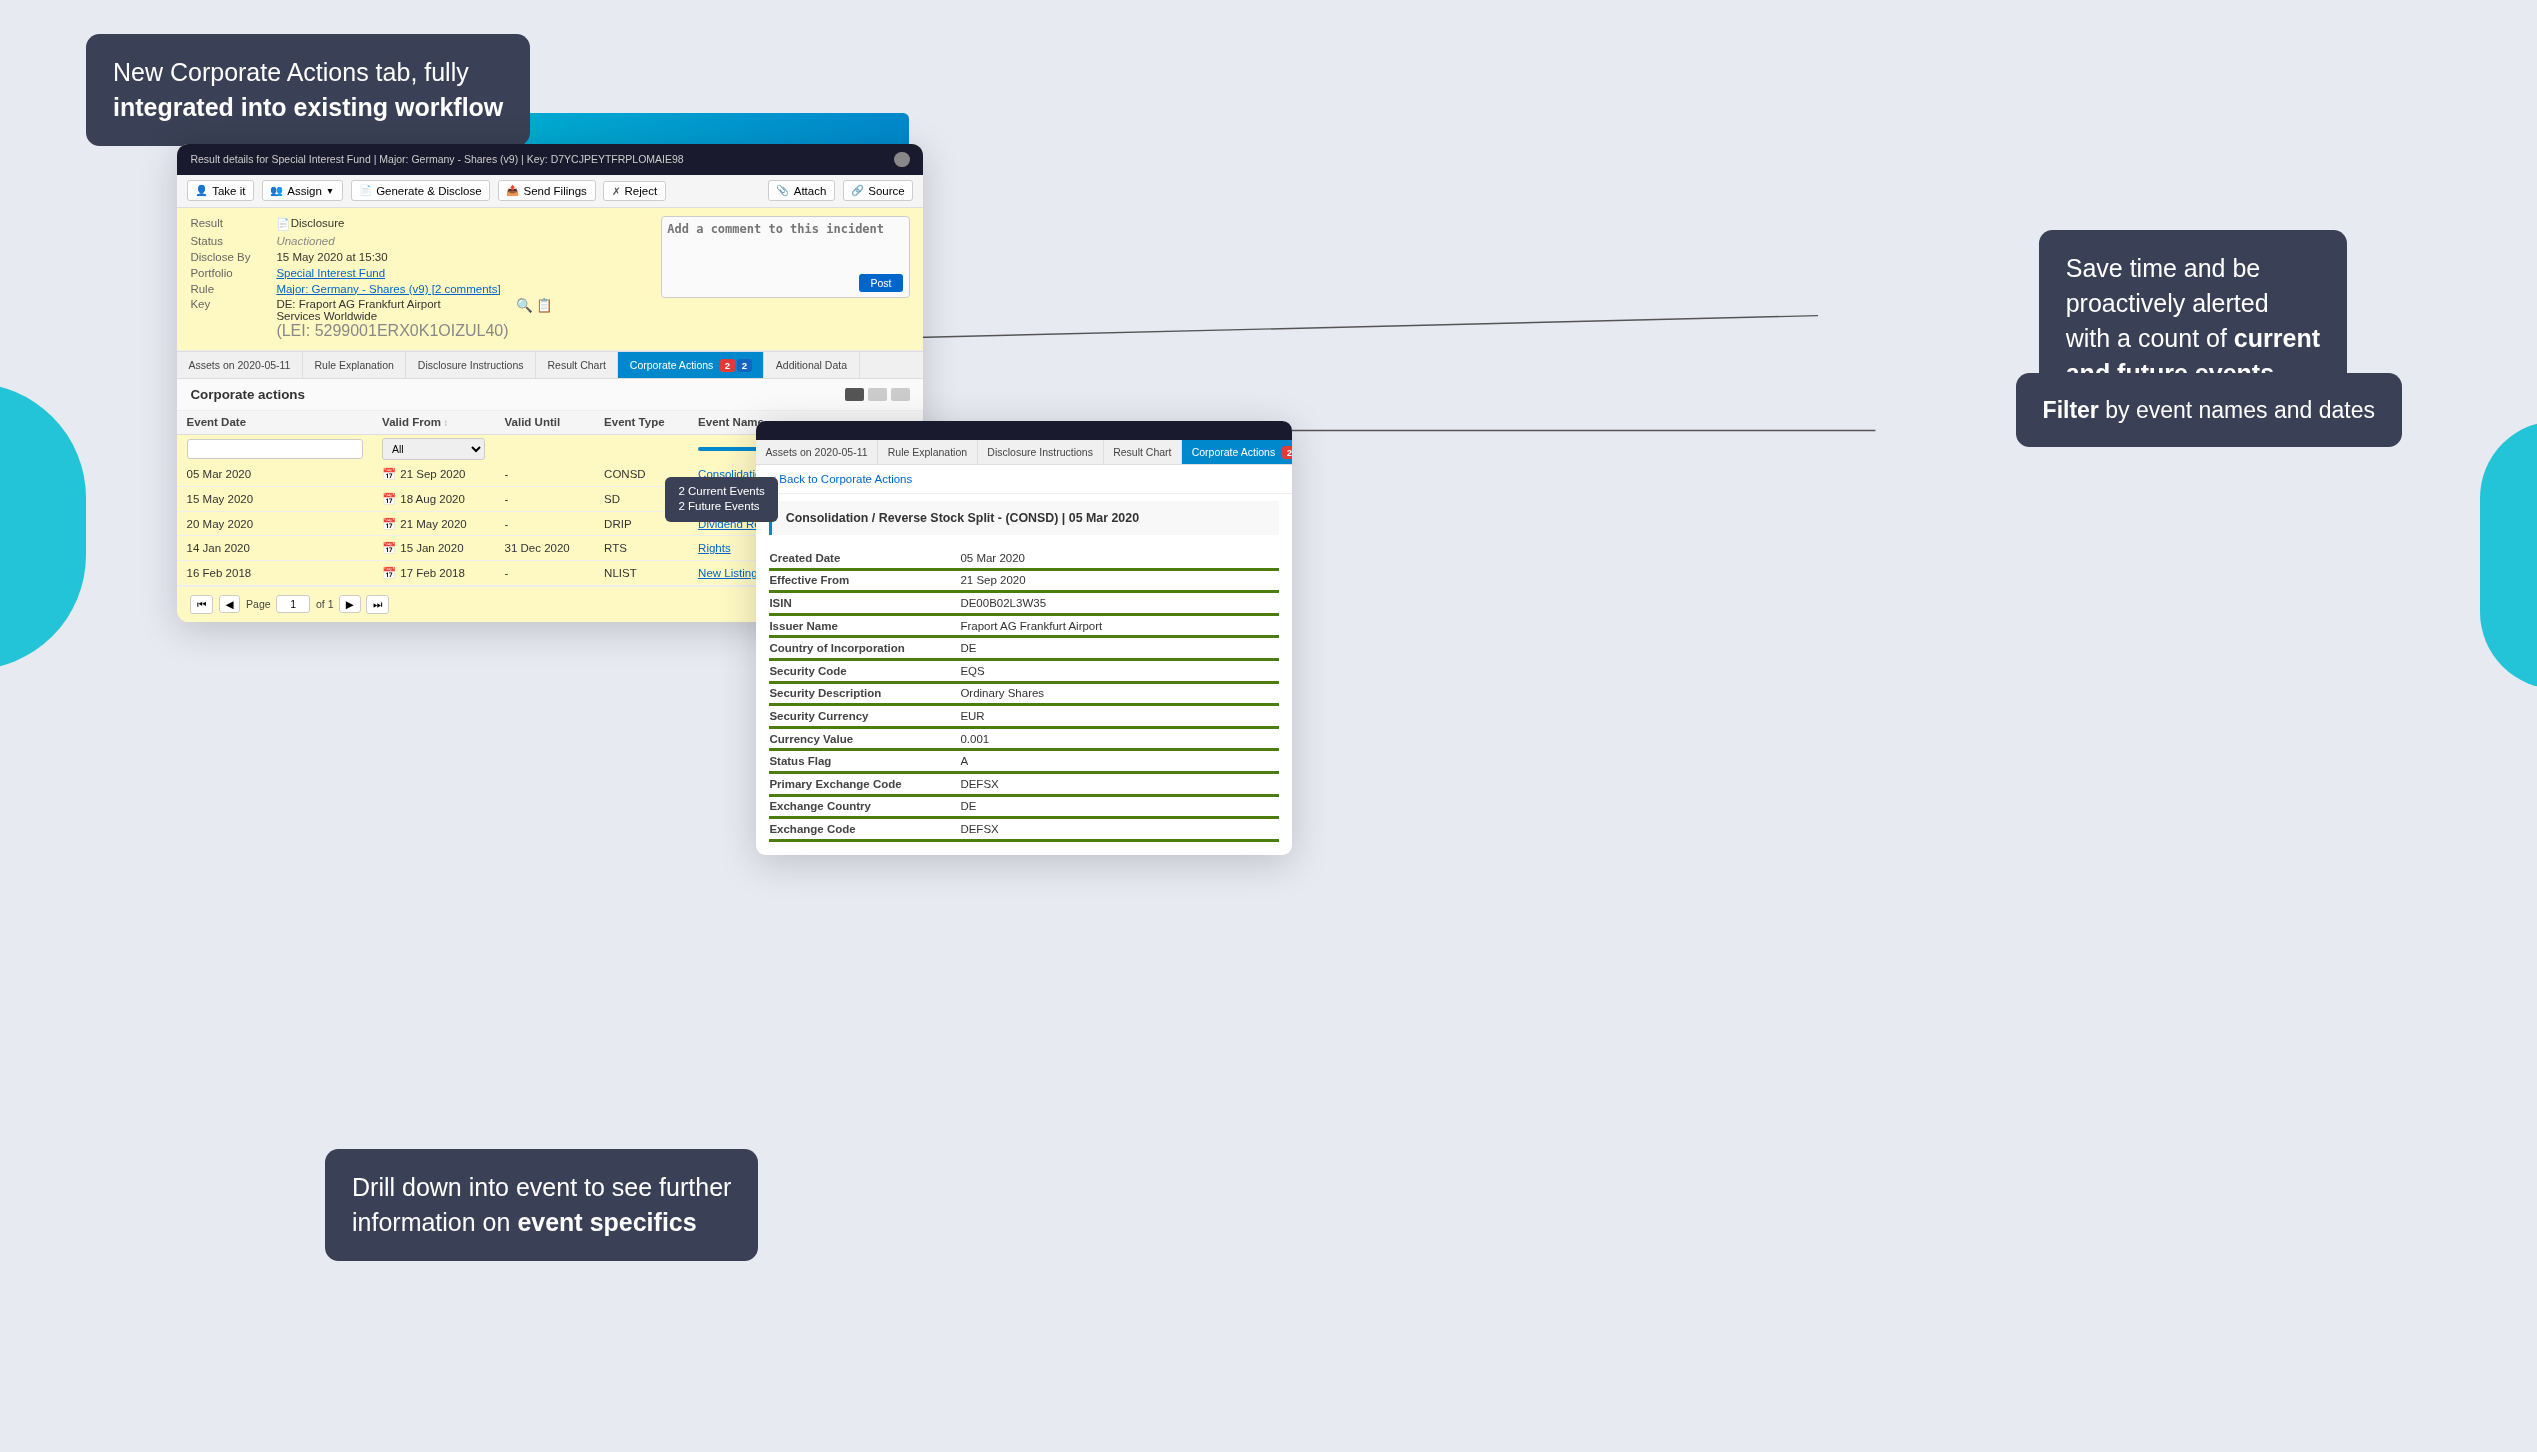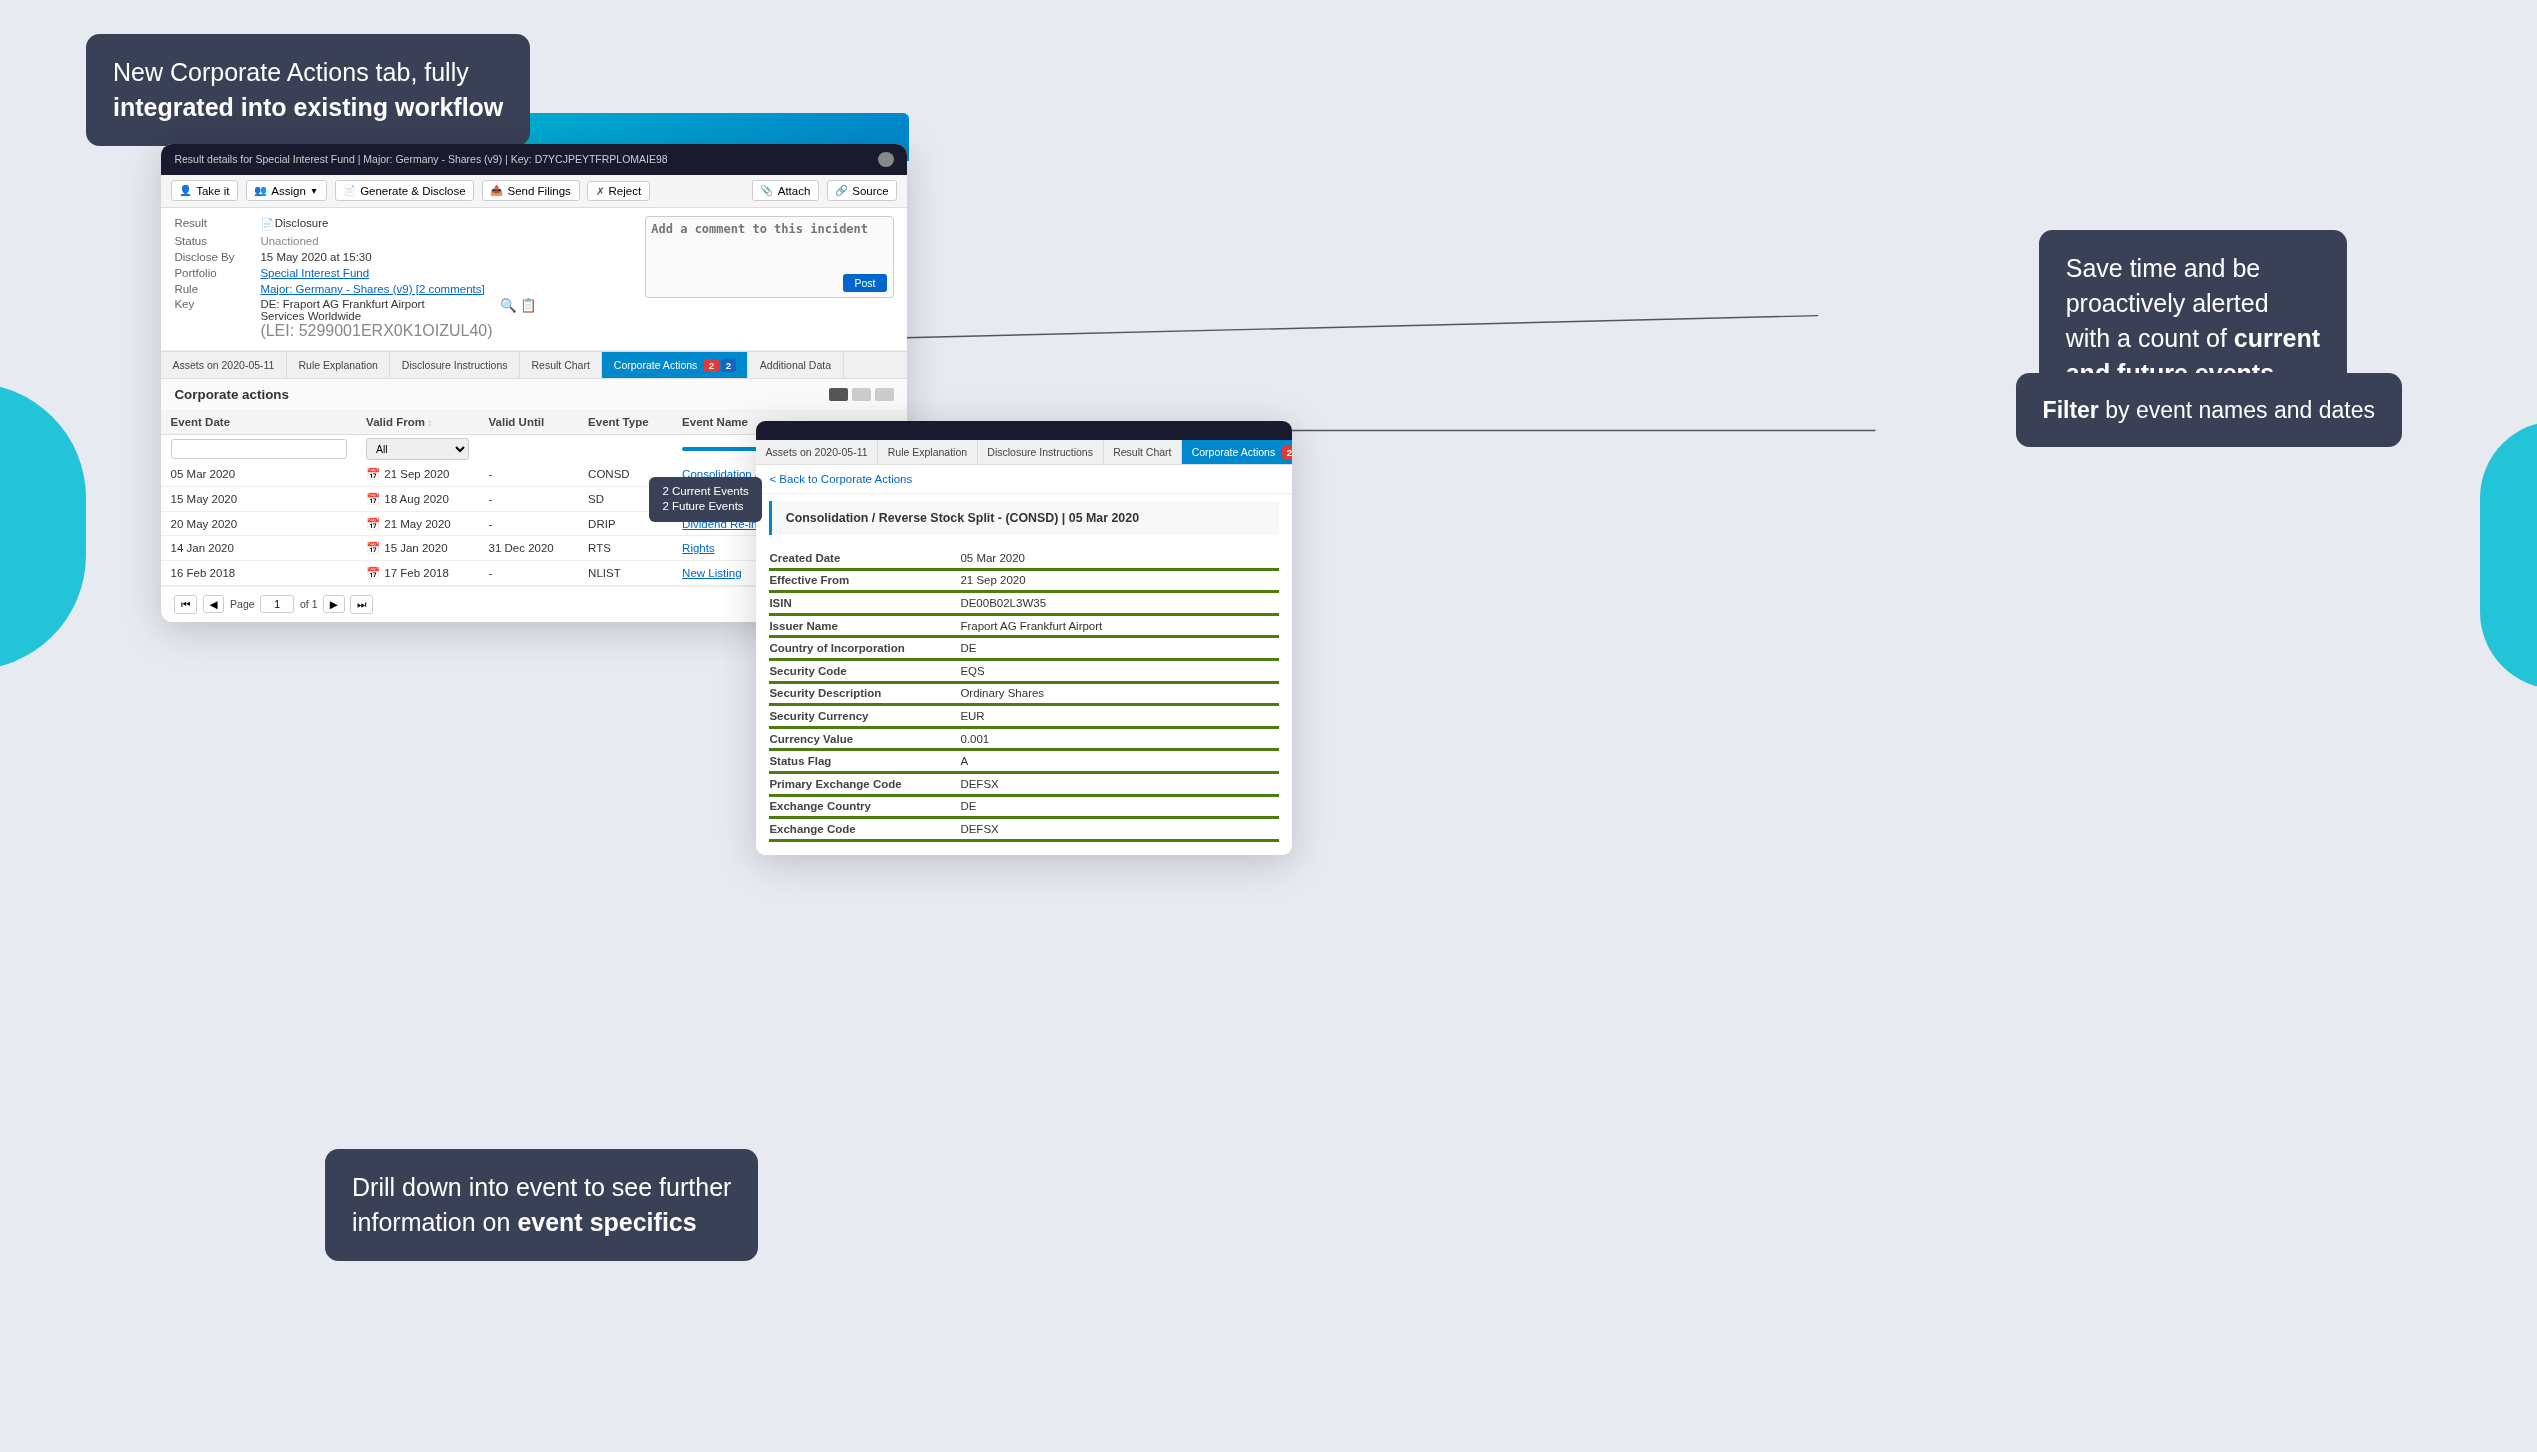--- a/index.html
+++ b/index.html
@@ -61,23 +61,23 @@
       position: absolute;
       top: 0; left: 0;
       width: 100%; height: 100%;
       pointer-events: none;
     }
 
     
     .main-window {
       position: absolute;
       top: 144px;
-      left: 161px;
+      left: 177px;
       width: 746px;
-      background: #ffffff;
+      background: #fef9c3;
       border-radius: 11.5px;
       box-shadow: 0 7.7px 38px rgba(0,0,0,0.18);
       overflow: hidden;
       font-size: 12.4px;
     }
 
     .window-titlebar {
       background: #1a1a2e;
       color: #fff;
       padding: 7.7px 13.4px;
@@ -123,21 +123,21 @@
     .field-label {
       width: 86px;
       color: #666;
       font-weight: 500;
       flex-shrink: 0;
     }
     .field-value {
       color: #333;
     }
     .field-value.link { color: #0066cc; text-decoration: underline; }
-    .field-value.status { color: #888; }
+    .field-value.status { color: #888; font-style: italic; }
 
     
     .tabs-bar {
       display: flex;
       background: #f0f0f0;
       border-top: 1px solid #ddd;
       border-bottom: 1px solid #ddd;
       font-size: 10.5px;
       overflow-x: auto;
     }

